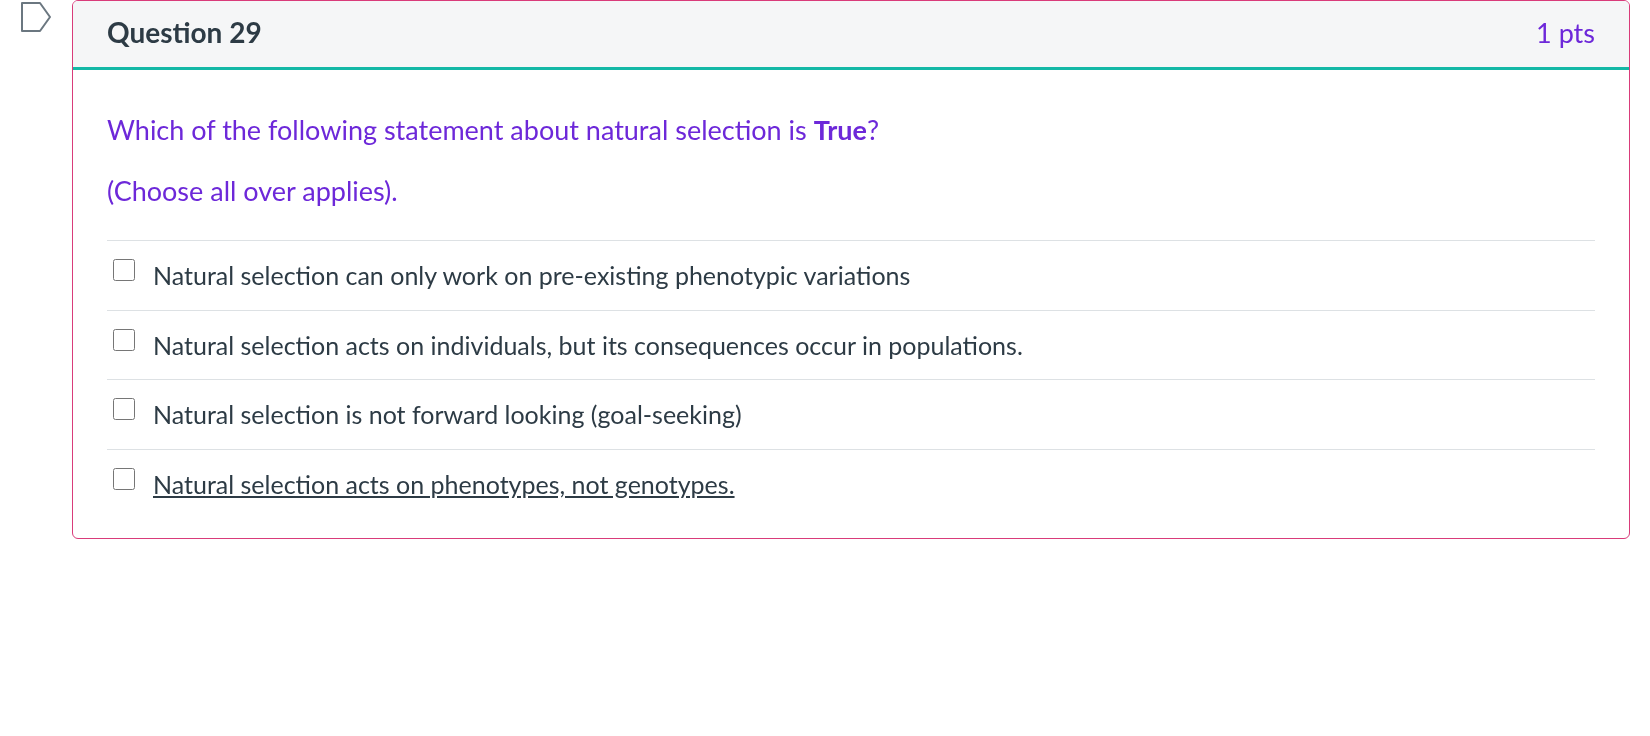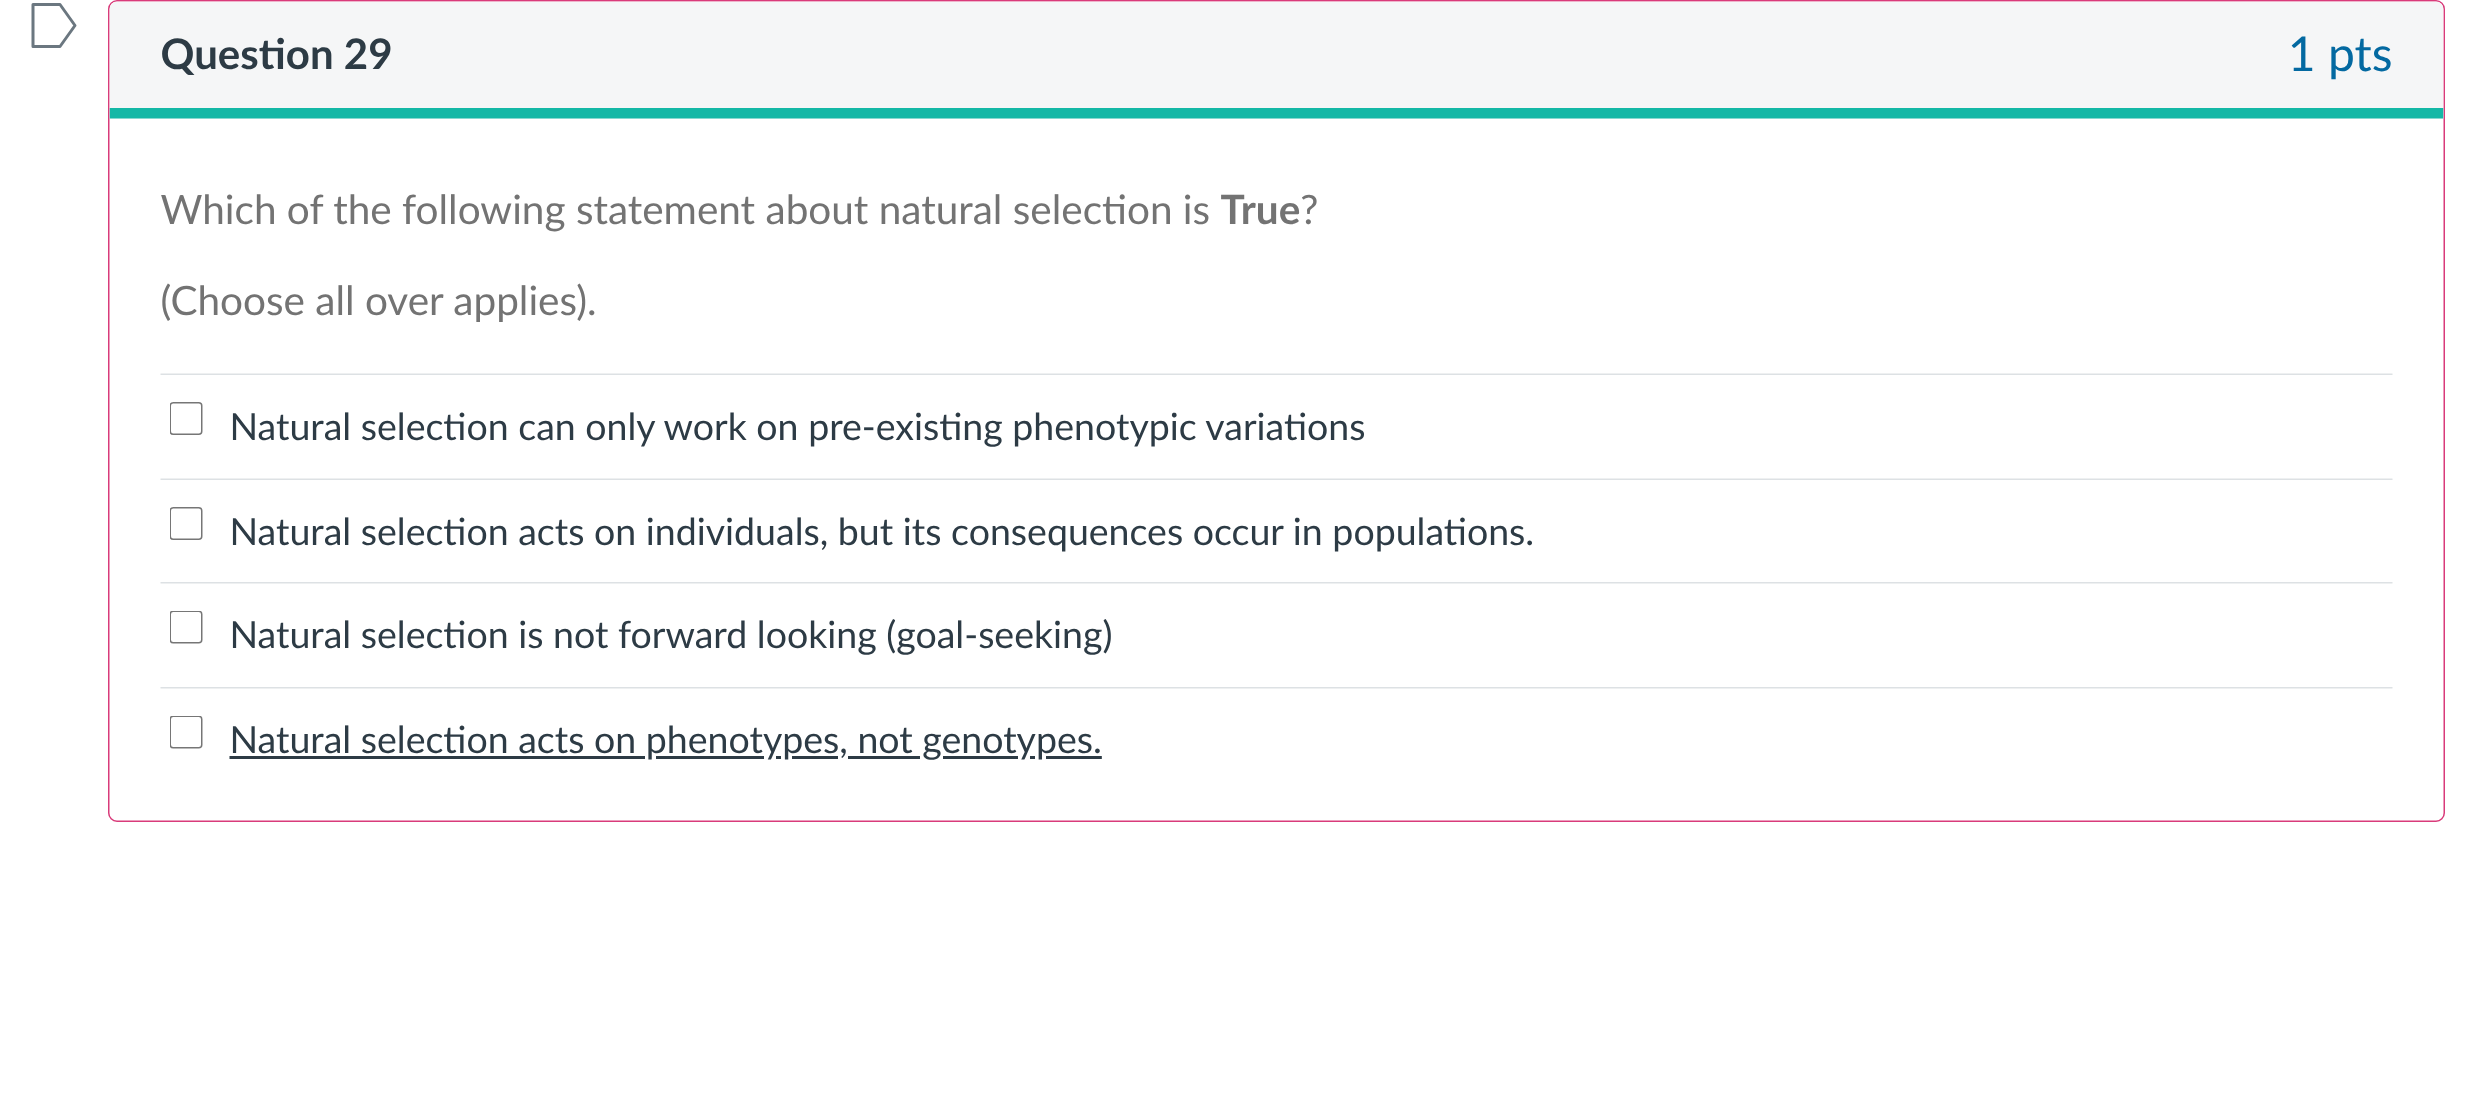--- a/index.html
+++ b/index.html
@@ -33,40 +33,40 @@
       border: 1px solid #d93b7a;
       border-radius: 6px;
       overflow: hidden;
       background: #fff;
     }
     .question-header {
       display: flex;
       align-items: center;
       justify-content: space-between;
       padding: 14px 34px 18px 34px;
-      border-bottom: 7px solid #14b8a6;
+      border-bottom: 3px solid #14b8a6;
       background: #f5f6f7;
     }
     .question-title {
       font-size: 28px;
       font-weight: 700;
       color: #2d3b45;
     }
     .question-pts {
-      font-size: 32px;
+      font-size: 27px;
       font-weight: 400;
-      color: #0369a1;
+      color: #6d28d9;
     }
     .question-body {
       padding: 40px 34px 20px 34px;
     }
     .prompt p {
       font-size: 27px;
       line-height: 1.45;
-      color: #737373;
+      color: #6d28d9;
       margin-bottom: 22px;
     }
     .prompt strong {
       font-weight: 700;
     }
     .answers {
       margin-top: 30px;
     }
     .answer-row {
       display: flex;

